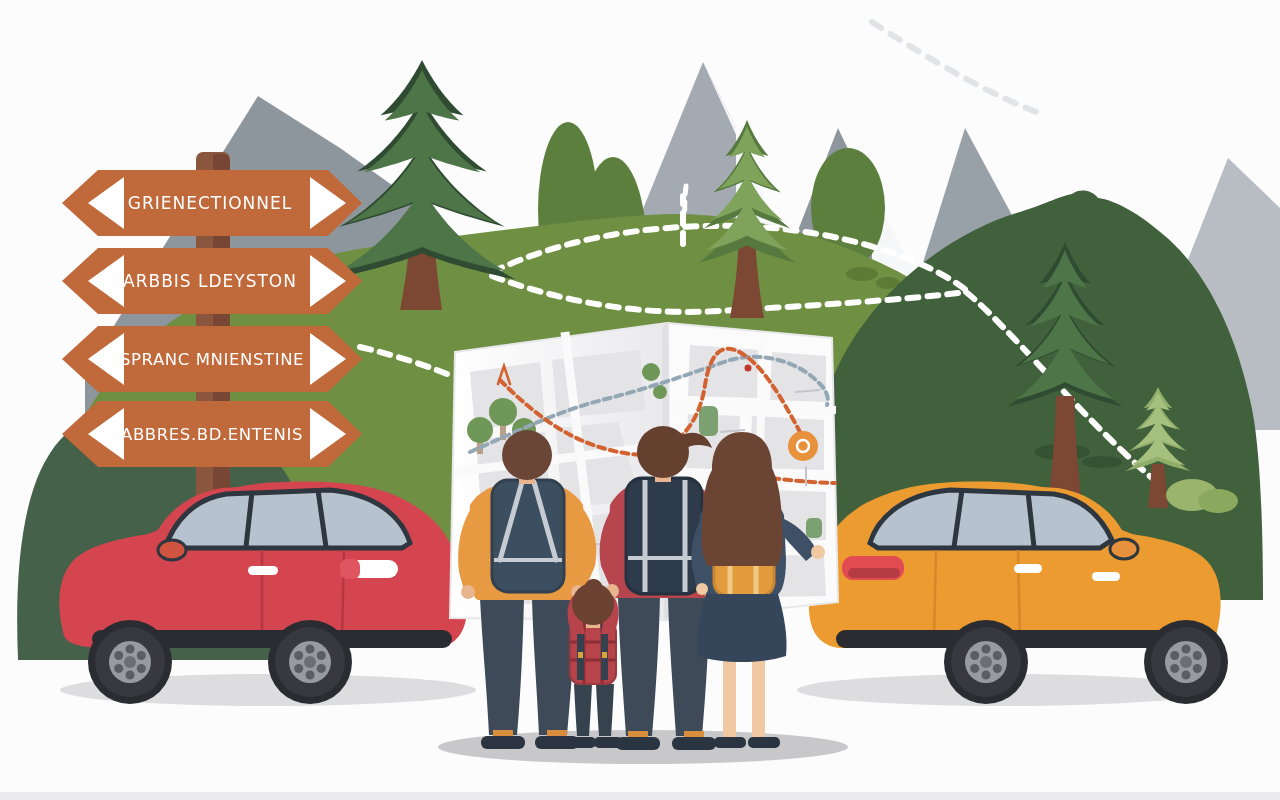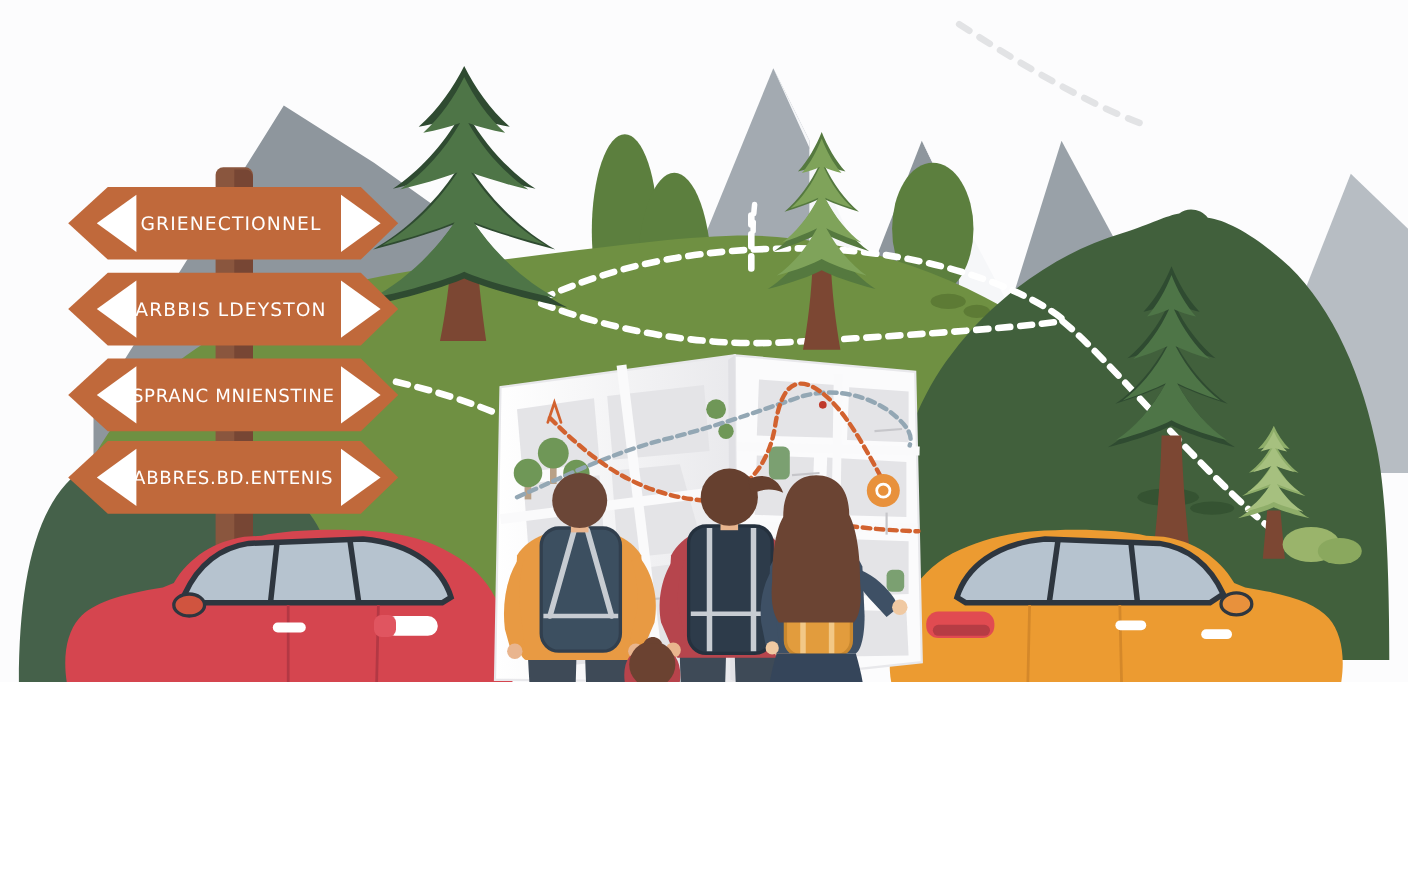--- a/index.html
+++ b/index.html
@@ -1,16 +1,16 @@
 <!DOCTYPE html>
 <html><head>
 <meta charset="utf-8">
 <style>
   html,body{margin:0;padding:0;background:#ffffff;}
-  .stage{position:relative;width:1280px;height:620px;overflow:hidden;background:#FCFCFD;}
+  .stage{position:relative;width:1280px;height:800px;overflow:hidden;background:#FCFCFD;}
   svg{display:block;}
   svg text{font-family:"DejaVu Sans","Liberation Sans",sans-serif;font-weight:500;}
 </style>
 </head>
 <body>
 
 <div class="stage">
 <svg width="1280" height="800" viewBox="0 0 1280 800">
   <defs>
     <path id="crown" d="M0,0 C-7,16 -17,33 -30,46 C-20,44 -10,41 -3,38 C-14,60 -30,80 -47,93 C-32,89 -17,84 -5,79 C-20,105 -40,126 -60,139 C-40,133 -20,126 -7,120 C-24,148 -46,170 -68,183 C-38,176 -12,167 0,161 C12,167 38,176 68,183 C46,170 24,148 7,120 C20,126 40,133 60,139 C40,126 20,105 5,79 C17,84 32,89 47,93 C30,80 14,60 3,38 C10,41 20,44 30,46 C17,33 7,16 0,0 Z"></path>

